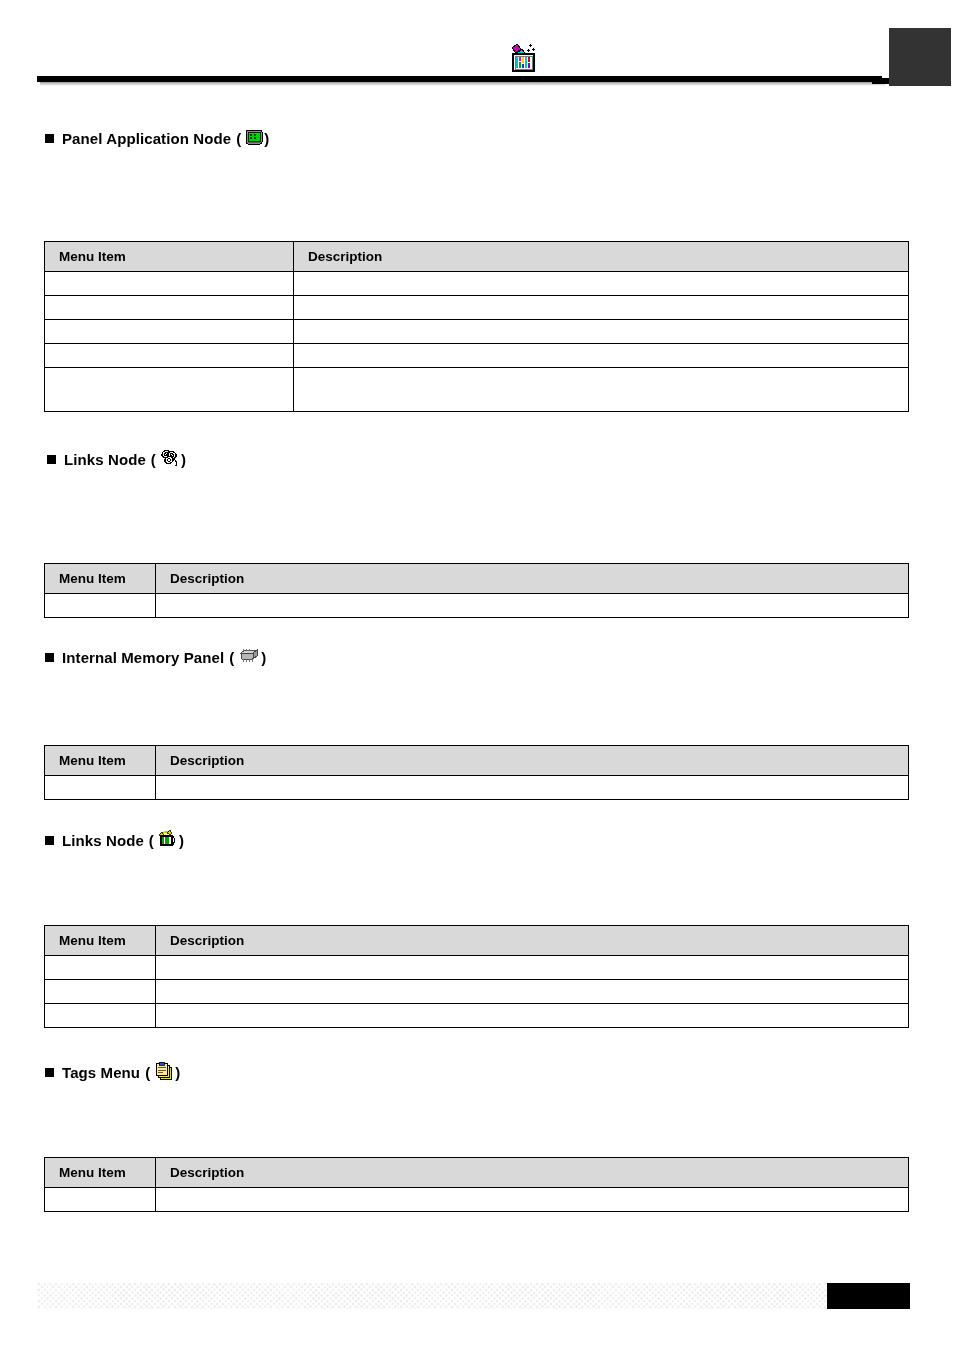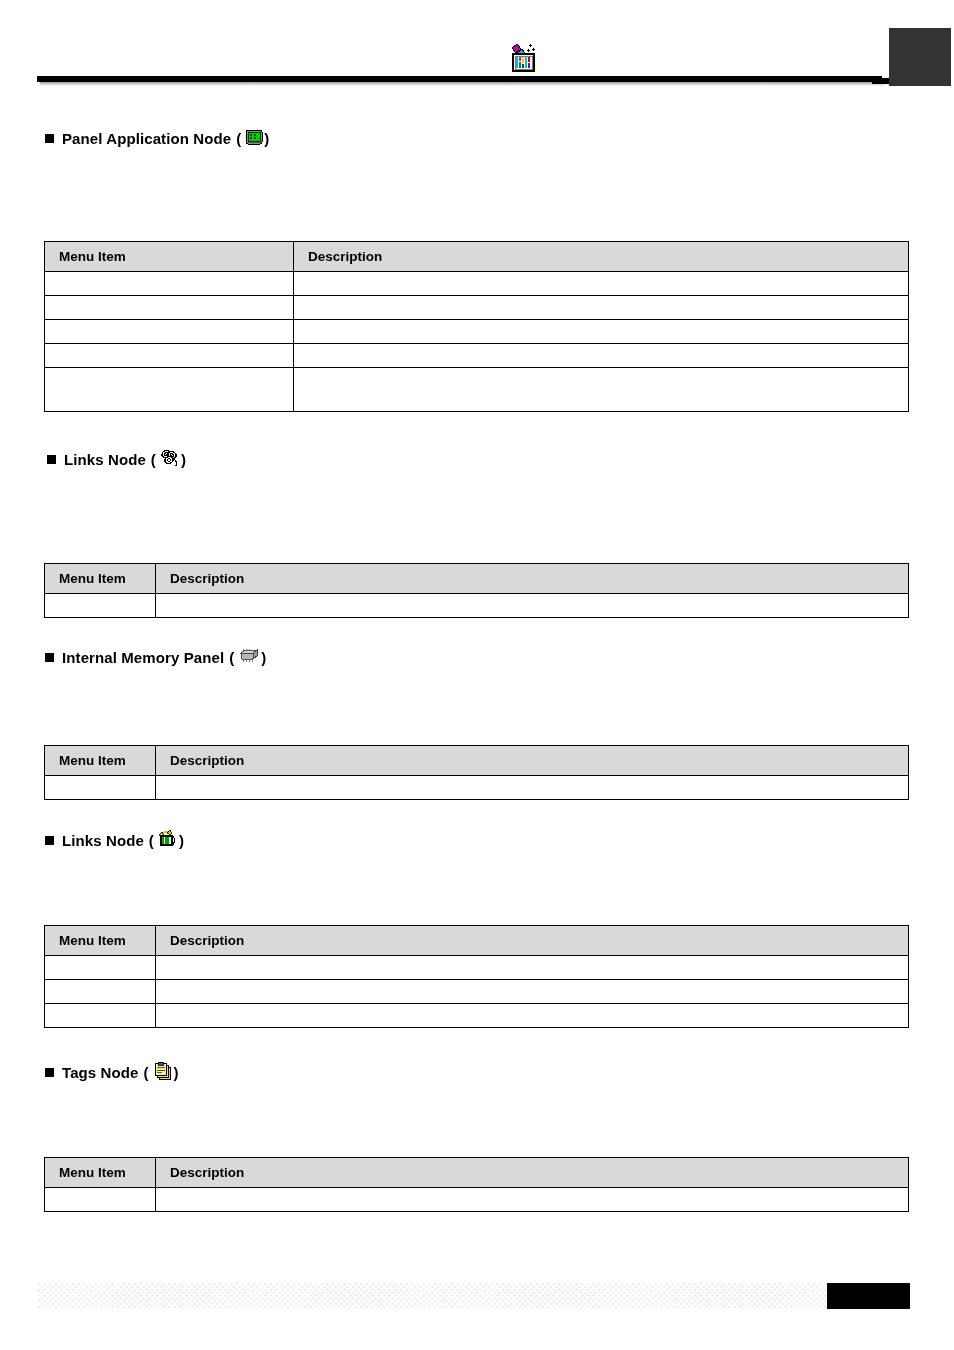--- a/index.html
+++ b/index.html
@@ -361,21 +361,21 @@
           <td></td>
         </tr>
       </tbody>
     </table>
   </div>
 
   <div class="section">
 
     <div class="section-heading" style="left:45px; top:961px;">
       <span class="bullet-square"></span>
-      <span class="heading-label">Tags Node</span>
+      <span class="heading-label">Tags Menu</span>
       <span class="paren paren-open">(</span>
       <span class="inline-icon">
         <svg width="20" height="20" viewBox="0 0 20 20" shape-rendering="crispEdges">
           <rect x="6" y="6" width="11" height="12" fill="#e8d85a" stroke="#000000" stroke-width="1"></rect>
           <rect x="4" y="4" width="11" height="12" fill="#f0e27a" stroke="#000000" stroke-width="1"></rect>
           <rect x="2" y="2" width="11" height="12" fill="#f8ecA0" stroke="#000000" stroke-width="1"></rect>
           <rect x="5" y="1" width="5" height="3" fill="#3050b8" stroke="#000000" stroke-width="0.8"></rect>
           <rect x="3.5" y="6" width="8" height="1.2" fill="#6a5a20"></rect>
           <rect x="3.5" y="8.5" width="8" height="1.2" fill="#6a5a20"></rect>
           <rect x="3.5" y="11" width="5" height="1.2" fill="#6a5a20"></rect>

